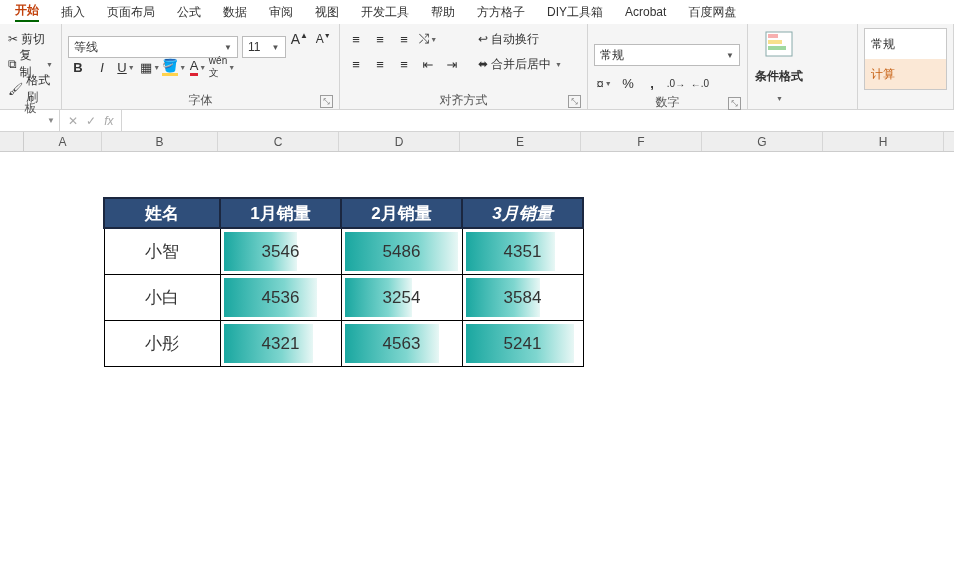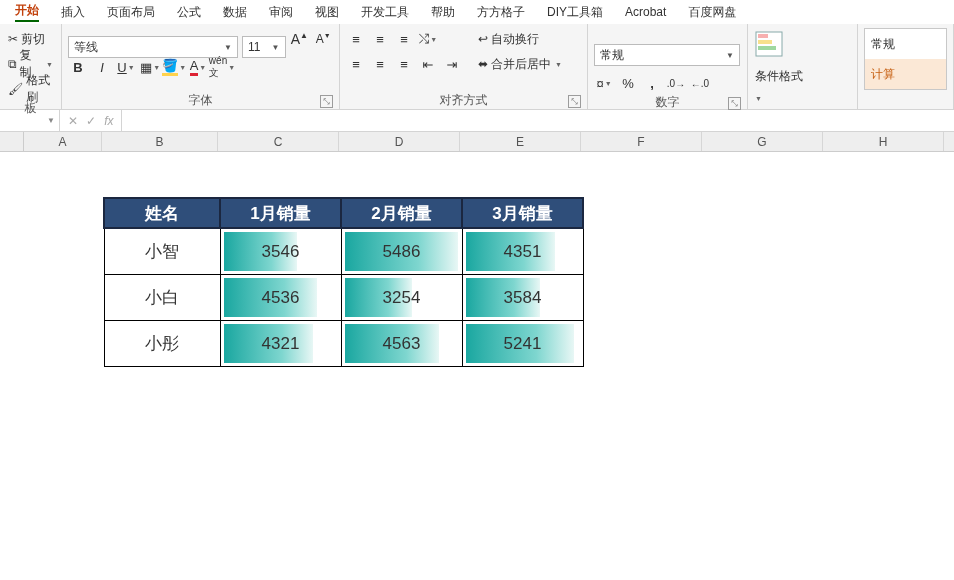--- a/index.html
+++ b/index.html
@@ -24,21 +24,21 @@
 .btnrow { display:flex; align-items:center; gap:3px; height:22px; padding:0 2px; cursor:pointer; }
 
 .iconbtn { width:20px; height:20px; display:flex; align-items:center; justify-content:center; cursor:pointer; font-size:13px; }
 .dd { font-size:7px; color:#666; margin-left:1px; }
 
 .combo { display:flex; align-items:center; height:22px; border:1px solid #bbb; background:#fff; padding:0 3px 0 5px;margin-top:16px; }
 .combo .txt { flex:1; font-size:12px; }
 .combo .car { font-size:8px; color:#555; padding:0 2px; cursor:pointer; }
 
 
-.bigbtn { width:50px; display:flex; flex-direction:column; justify-content:center; gap:12px; cursor:pointer; padding-top:2px; }
+.bigbtn { width:50px; display:flex; flex-direction:column; align-items:center; justify-content:center; gap:12px; cursor:pointer; padding-top:2px;font-weight:bold; }
 .bigbtn .ic { width:30px; height:28px; }
 .bigbtn .lbl { font-size:12px; text-align:center; line-height:13px; }
 
 
 .stylebox { border:1px solid #c8c8c8; background:#fff; }
 .stylecell { height:30px; padding:3px 6px; min-width:60px; display:flex; align-items:center; }
 
 
 .fbar { display:flex; height:22px; border-bottom:1px solid #d4d4d4; background:#fff; }
 .namebox { width:60px; border-right:1px solid #d4d4d4; display:flex; align-items:center; padding-left:6px; }
@@ -279,21 +279,21 @@
         <div class="ch" style="width: 121px;">H</div>
       </div>
   </div>
   <div class="sheet">
     <table class="dtable">
       <thead>
           <tr id="dt-head">
             <th style="width: 116px;">姓名</th>
             <th style="width: 121px;">1月销量</th>
             <th style="width: 121px;">2月销量</th>
-            <th style="width: 121px;">3月销量</th>
+            <th style="width: 121px; font-style: italic;">3月销量</th>
           </tr>
         </thead>
       <tbody id="dt-body">
           <tr>
             <td class="name">小智</td>
             <td class="val">
               <div class="bar" style="width: 73px;"></div>
               <span class="num">3546</span>
             </td>
             <td class="val">

